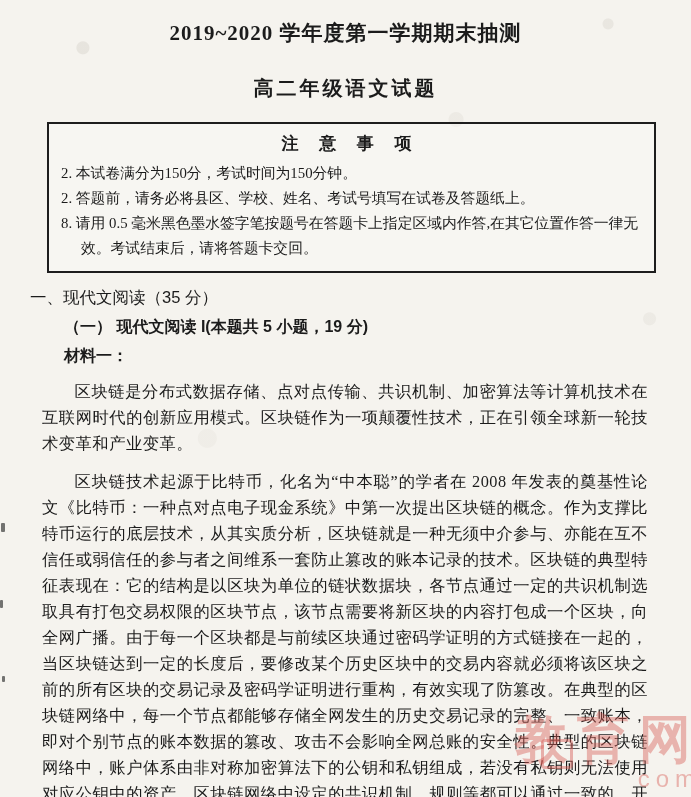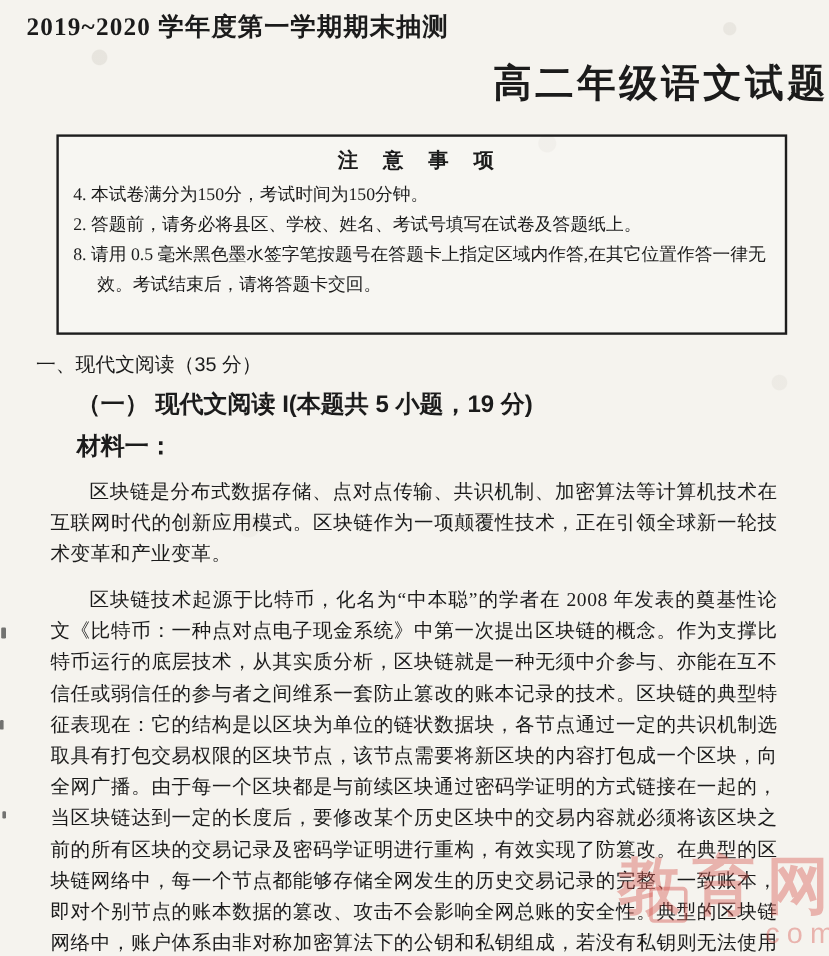--- a/index.html
+++ b/index.html
@@ -12,39 +12,39 @@
       radial-gradient(circle at 12% 6%, rgba(190,185,175,.25) 0 6px, transparent 7px),
       radial-gradient(circle at 88% 3%, rgba(190,185,175,.22) 0 5px, transparent 6px),
       radial-gradient(circle at 66% 15%, rgba(200,195,185,.18) 0 7px, transparent 8px),
       radial-gradient(circle at 30% 55%, rgba(200,195,185,.12) 0 9px, transparent 10px),
       radial-gradient(circle at 94% 40%, rgba(190,185,175,.15) 0 6px, transparent 7px);
     overflow:hidden;
     color:#1b1b1b;
     font-family:"Liberation Serif", serif;
   }
   .title1{
-    margin:8px 0 0;
+    margin:19px 0 0;
+    text-align:center;
     font-size:21px;
     font-weight:700;
     letter-spacing:1px;
     font-family:"Liberation Serif", serif;
-    padding-left:22px;
   }
   .title2{
-    margin:12px 0 0;
-    text-align:right;
-    font-size:32px;
+    margin:28px 0 0;
+    text-align:center;
+    font-size:20px;
     font-weight:800;
     letter-spacing:3px;
     font-family:"Liberation Sans", sans-serif;
   }
   .notice{
     margin:20px 35px 0 47px;
     border:2px solid #1d1d1d;
-    padding:6px 14px 26px 12px;
+    padding:6px 14px 10px 12px;
     background:rgba(255,255,255,.25);
   }
   .notice-title{
     text-align:center;
     font-size:17px;
     font-weight:800;
     letter-spacing:8px;
     font-family:"Liberation Sans", sans-serif;
     margin:2px 0 6px;
   }
@@ -56,21 +56,21 @@
     font-family:"Liberation Serif", serif;
   }
   .sec-heading{
     margin:14px 32px 0 30px;
     font-size:16.5px;
     font-weight:400;
     font-family:"Liberation Sans", sans-serif;
   }
   .sec-sub{
     margin:8px 32px 0 64px;
-    font-size:20px;
+    font-size:16px;
     font-weight:800;
     font-family:"Liberation Sans", sans-serif;
   }
   .body-text{
     margin:6px 31px 0 30px;
     text-align:justify;
   }
   .para{
     margin:12px;
     font-size:16.3px;
@@ -119,21 +119,21 @@
 </head>
 <body>
 
 <div class="page">
 
   <div class="title1">2019~2020 学年度第一学期期末抽测</div>
   <div class="title2">高二年级语文试题</div>
 
   <div class="notice">
     <div class="notice-title">注 意 事 项</div>
-    <div class="notice-item">4. 本试卷满分为150分，考试时间为150分钟。</div>
+    <div class="notice-item">2. 本试卷满分为150分，考试时间为150分钟。</div>
     <div class="notice-item">2. 答题前，请务必将县区、学校、姓名、考试号填写在试卷及答题纸上。</div>
     <div class="notice-item">8. 请用 0.5 毫米黑色墨水签字笔按题号在答题卡上指定区域内作答,在其它位置作答一律无效。考试结束后，请将答题卡交回。</div>
   </div>
 
   <div class="sec-heading">一、现代文阅读（35 分）</div>
   <div class="sec-sub">（一） 现代文阅读 I(本题共 5 小题，19 分)</div>
   <div class="sec-sub">材料一：</div>
 
   <div class="body-text">
     <p class="para">区块链是分布式数据存储、点对点传输、共识机制、加密算法等计算机技术在互联网时代的创新应用模式。区块链作为一项颠覆性技术，正在引领全球新一轮技术变革和产业变革。</p>

